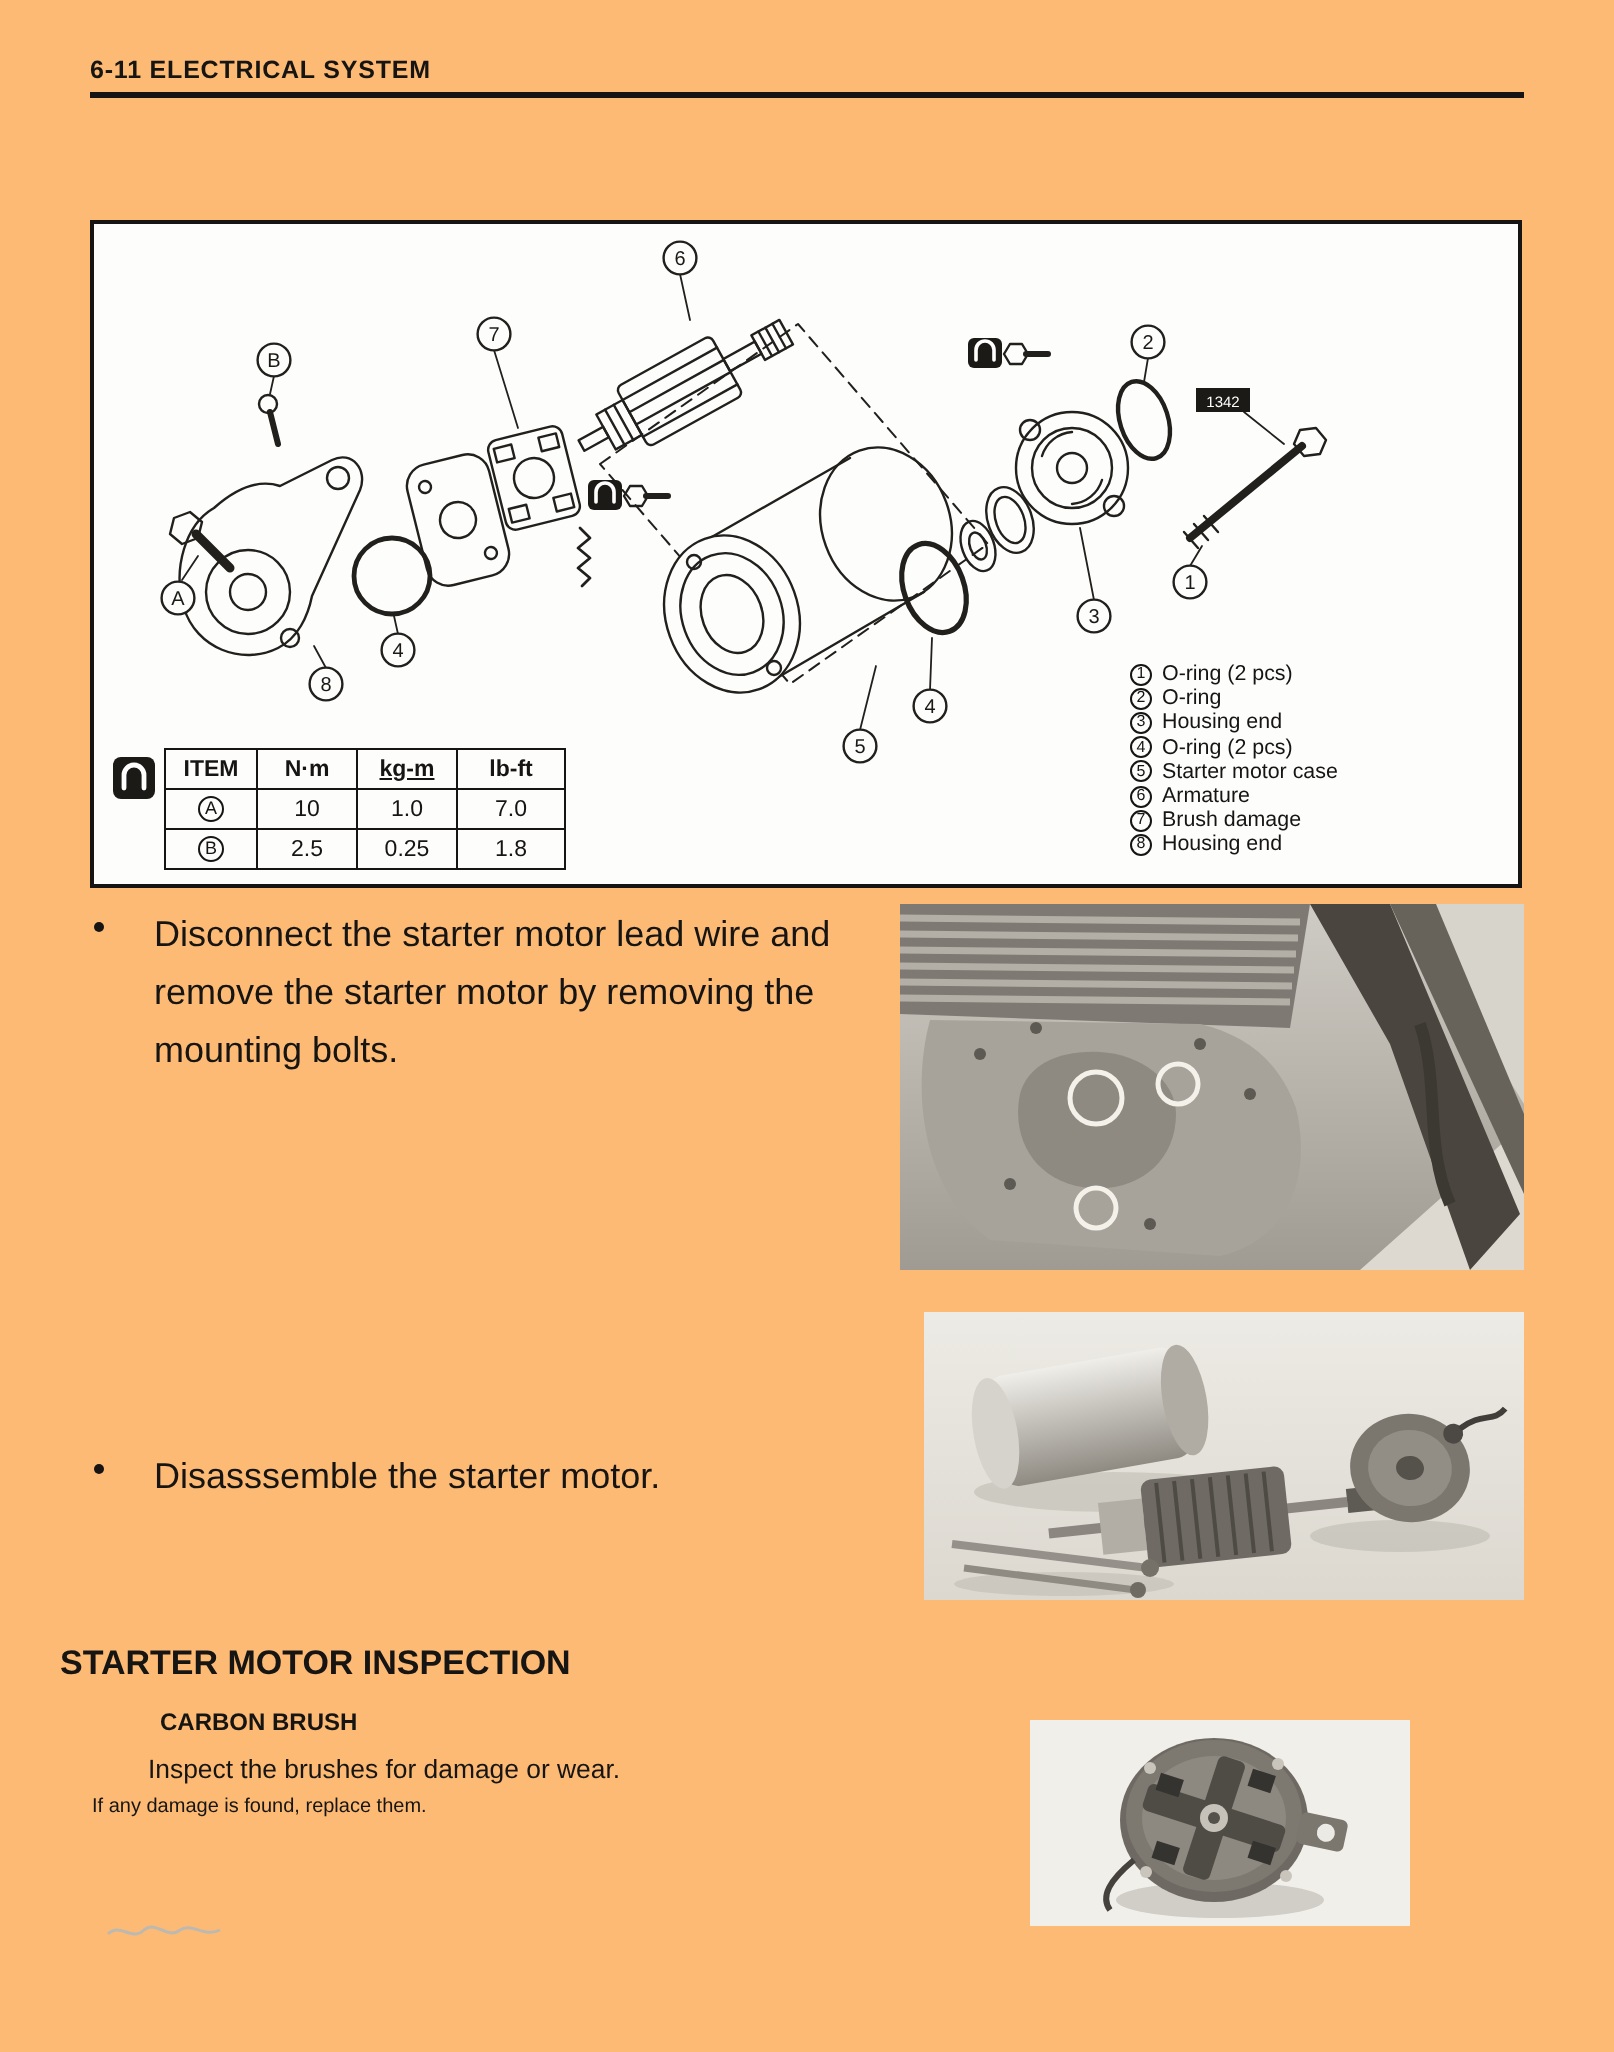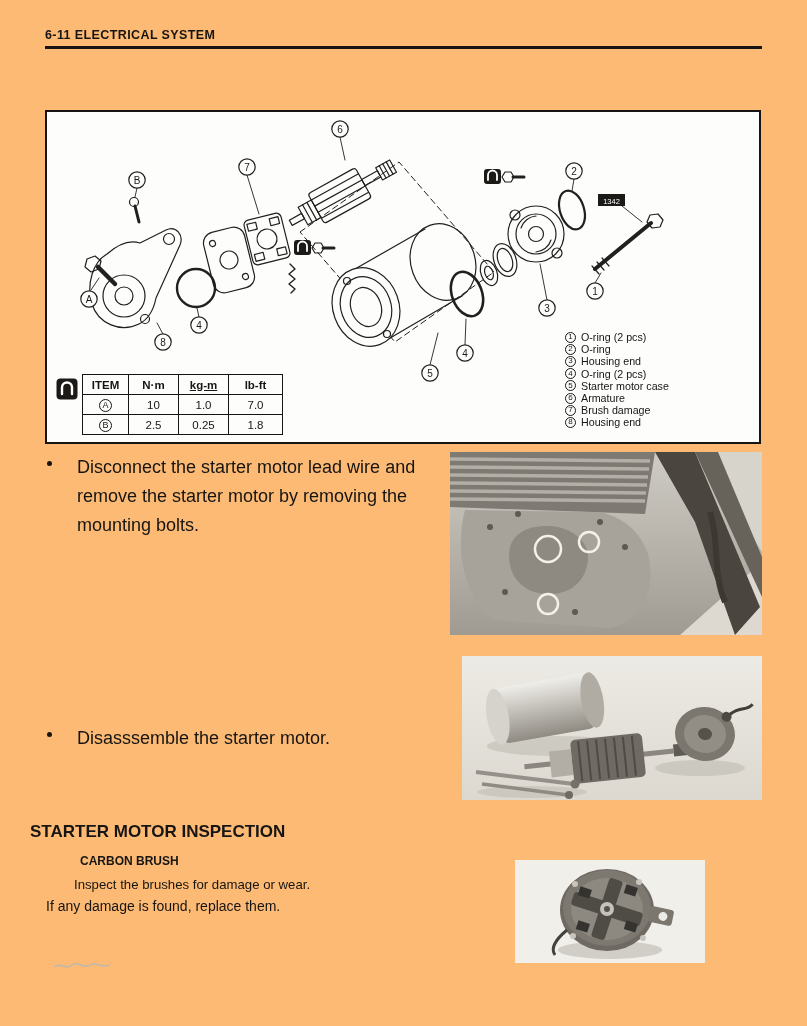--- a/index.html
+++ b/index.html
@@ -67,21 +67,21 @@
   .bullet-2 { left: 47px; top: 680px; width: 404px; margin-top: 44px; }
 
   .photo { position: absolute; overflow: hidden; }
   .photo-1 { left: 450px; top: 452px; width: 312px; height: 183px; }
   .photo-2 { left: 462px; top: 656px; width: 300px; height: 144px; }
   .photo-3 { left: 515px; top: 860px; width: 190px; height: 103px; }
 
   .title-inspection { position: absolute; left: 30px; top: 822px; font-size: 17px; font-weight: bold; }
   .sub-carbon { position: absolute; left: 46px; top: 854px; font-size: 12px; font-weight: bold; margin-left: 34px; }
   .body-line-1 { position: absolute; left: 46px; top: 877px; font-size: 13.2px; margin-left: 28px; }
-  .body-line-2 { position: absolute; left: 46px; top: 898px; font-size: 14px; }
+  .body-line-2 { position: absolute; left: 46px; top: 898px; font-size: 10px; }
 
   .squiggle { position: absolute; left: 52px; top: 957px; }
 </style>
 </head>
 <body>
 
 <div class="page">
 
   <div class="page-header">
     <span>6-11  ELECTRICAL SYSTEM</span>

